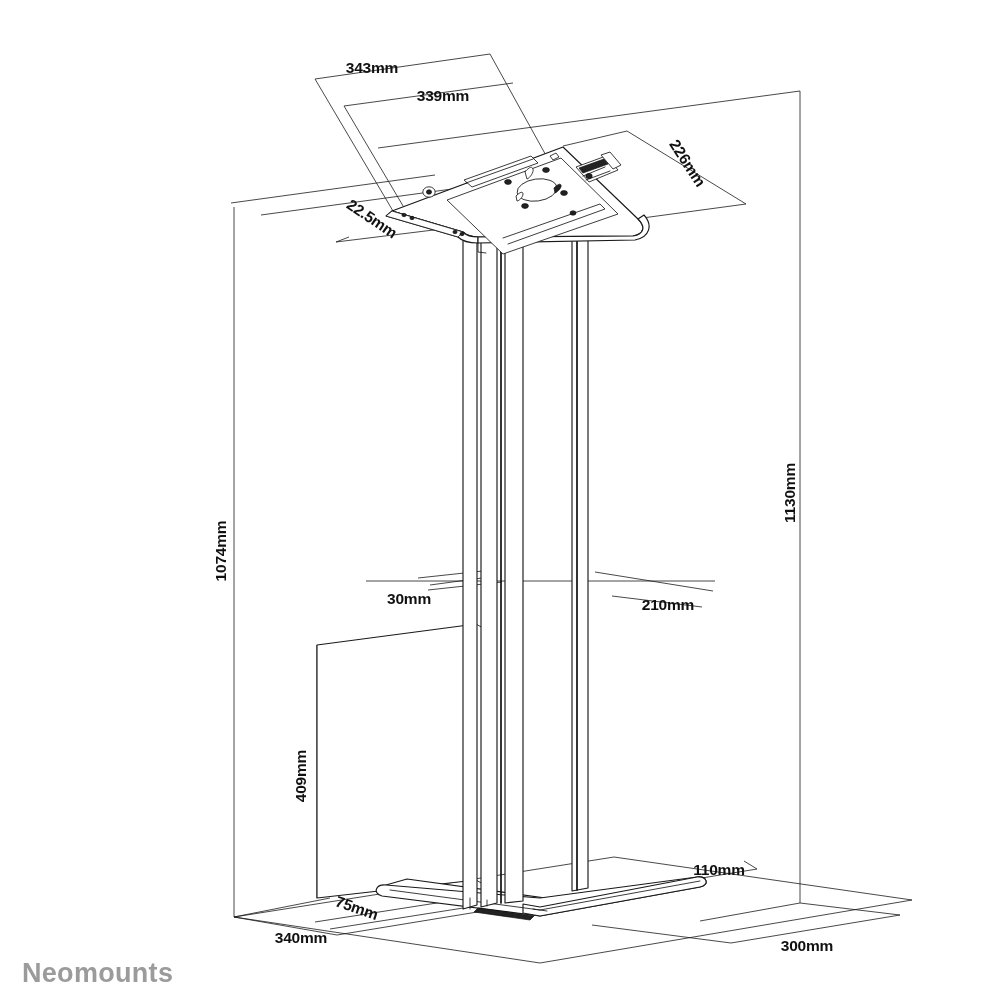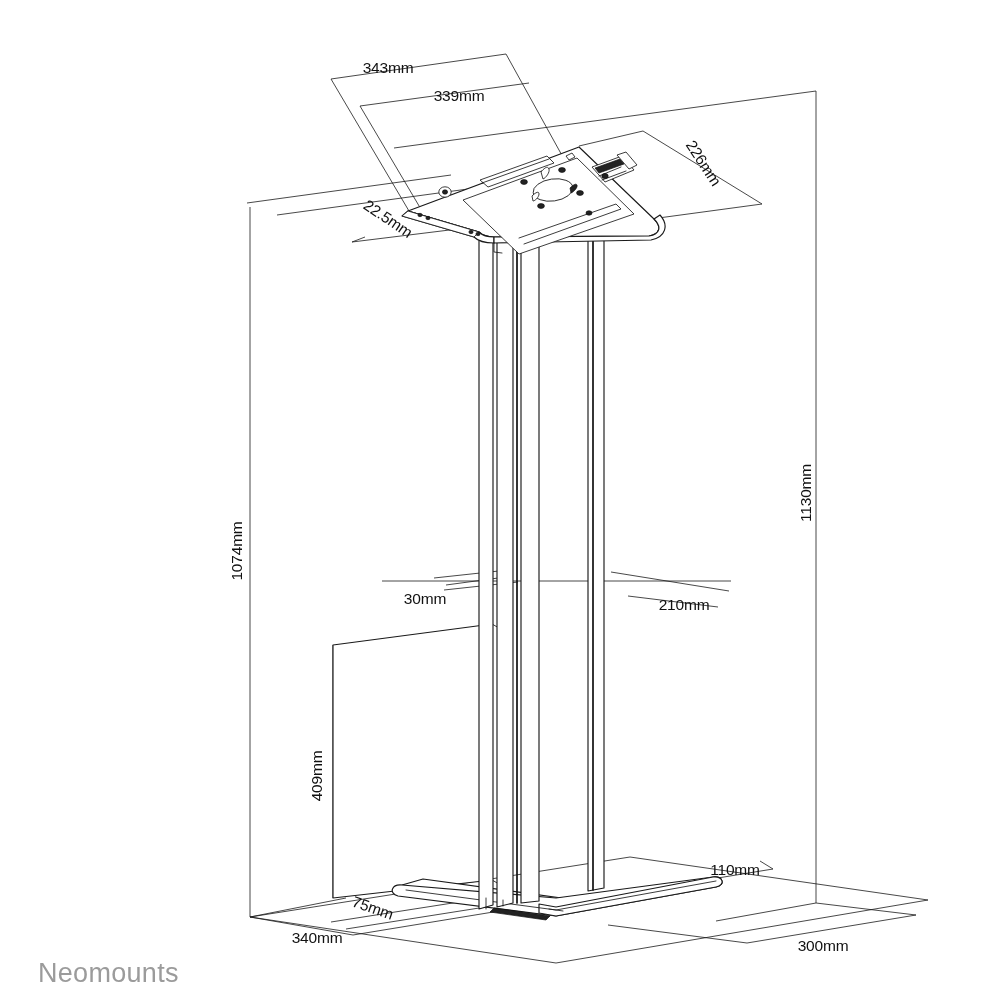--- a/index.html
+++ b/index.html
@@ -11,23 +11,24 @@
   body {
     width: 1004px;
     height: 1004px;
     font-family: "Liberation Sans", sans-serif;
     overflow: hidden;
     position: relative;
   }
   #drawing-root {
     position: absolute;
     top: 0;
-    left: 16px;
+    left: 0;
     width: 860px;
     height: 1004px;
+    font-weight: bold;
   }
   svg.tech-drawing {
     display: block;
     width: 1004px;
     height: 1004px;
   }
   .ln-thin {
     fill: none;
     stroke: #1a1a1a;
     stroke-width: 0.85;

